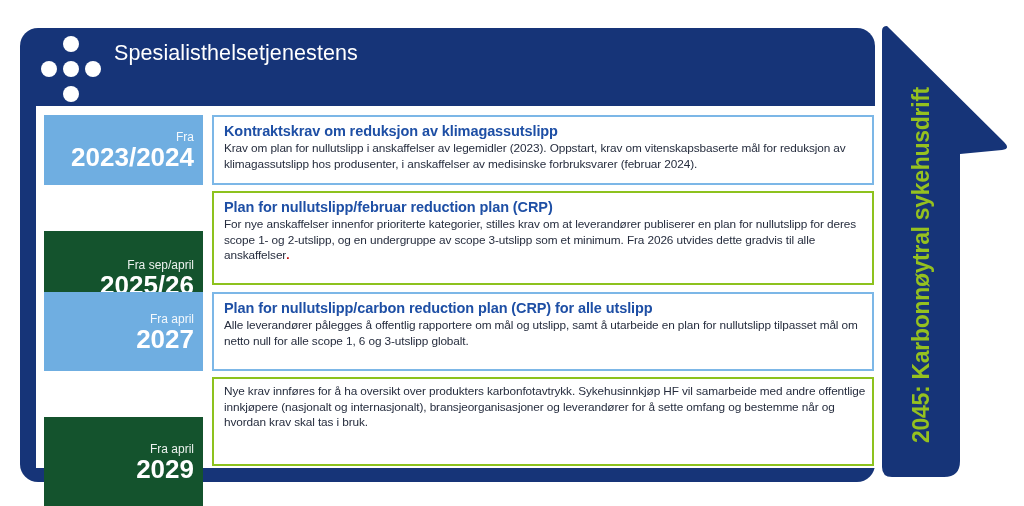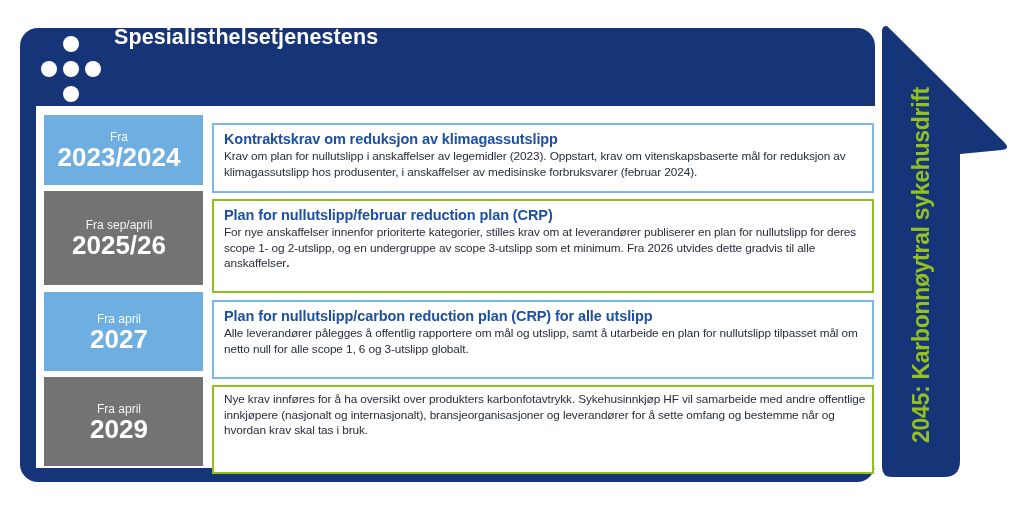--- a/index.html
+++ b/index.html
@@ -7,33 +7,33 @@
           font-family:"Liberation Sans", sans-serif;}
 
   
   .main-rect{position:absolute;left:20px;top:28px;width:855px;height:454px;
              background:#163478;border-radius:18px;}
   .white-panel{position:absolute;left:36px;top:106px;width:839px;height:362px;background:#ffffff;}
 
   
   .logo{position:absolute;left:41px;top:36px;width:66px;height:66px;}
   .dot{position:absolute;width:16px;height:16px;border-radius:50%;background:#ffffff;}
-  .hdr{position:absolute;left:114px;top:22px;color:#ffffff;font-weight:bold;
+  .hdr{position:absolute;left:114px;top:38px;color:#ffffff;font-weight:normal;
        font-size:21.5px;line-height:31px;letter-spacing:0.1px;}
 
   
   .row{position:absolute;left:44px;width:830px;}
   .date{position:absolute;left:0;top:0;width:159px;height:100%;box-sizing:border-box;
-        display:flex;flex-direction:column;justify-content:center;align-items:center;
+        display:flex;flex-direction:column;justify-content:center;align-items:flex-end;
         padding-right:9px;color:#ffffff;}
   .date.blue{background:#6FAEE1;}
-  .date.green{background:#737373;}
+  .date.green{background:#14532d;margin-top:40px;}
   .date-prefix{font-size:12px;line-height:14px;opacity:0.92;}
   .date-year{font-size:26px;font-weight:bold;line-height:26px;}
-  .content{position:absolute;left:168px;top:8px;width:662px;height:100%;box-sizing:border-box;
+  .content{position:absolute;left:168px;top:0;width:662px;height:100%;box-sizing:border-box;
            background:#ffffff;padding:5px 4px 4px 10px;}
   .content.blue-border{border:2.5px solid #7CB7E7;}
   .content.green-border{border:2.5px solid #8DC21E;}
   .content-title{color:#1E4FA5;font-weight:bold;font-size:14.5px;line-height:19px;letter-spacing:-0.1px;}
   .content-body{color:#262D3E;font-size:11.8px;line-height:15.6px;letter-spacing:-0.1px;}
   .red{color:#C00000;font-weight:bold;}
 
   
   .arrow-svg{position:absolute;left:0;top:0;pointer-events:none;}
   .arrow-label{position:absolute;left:711px;top:241px;width:420px;height:48px;

